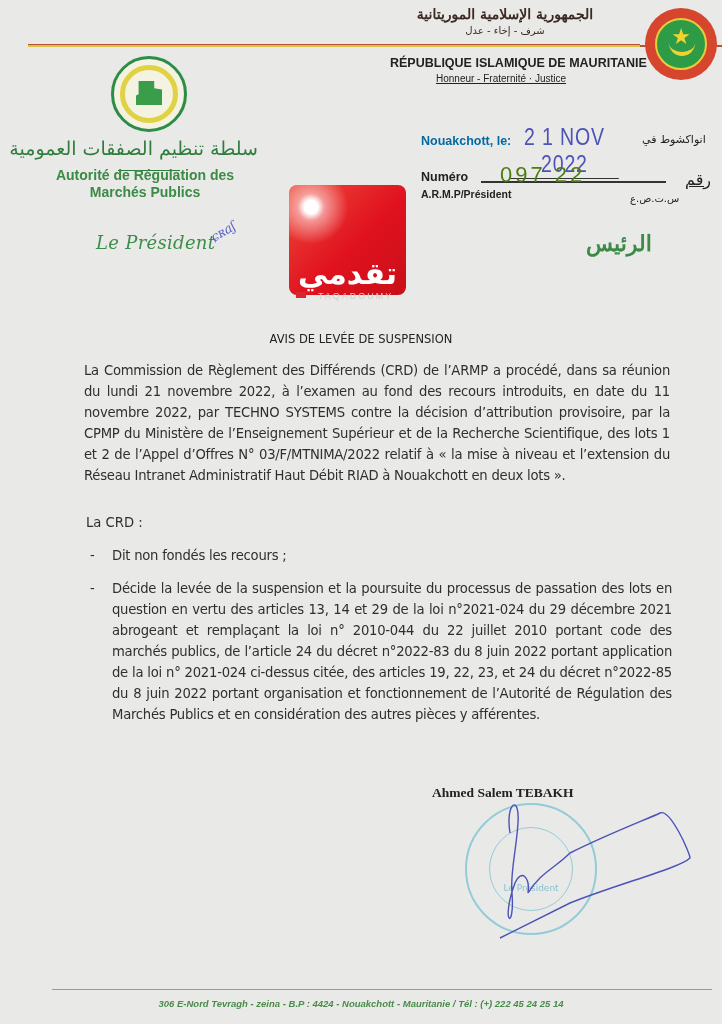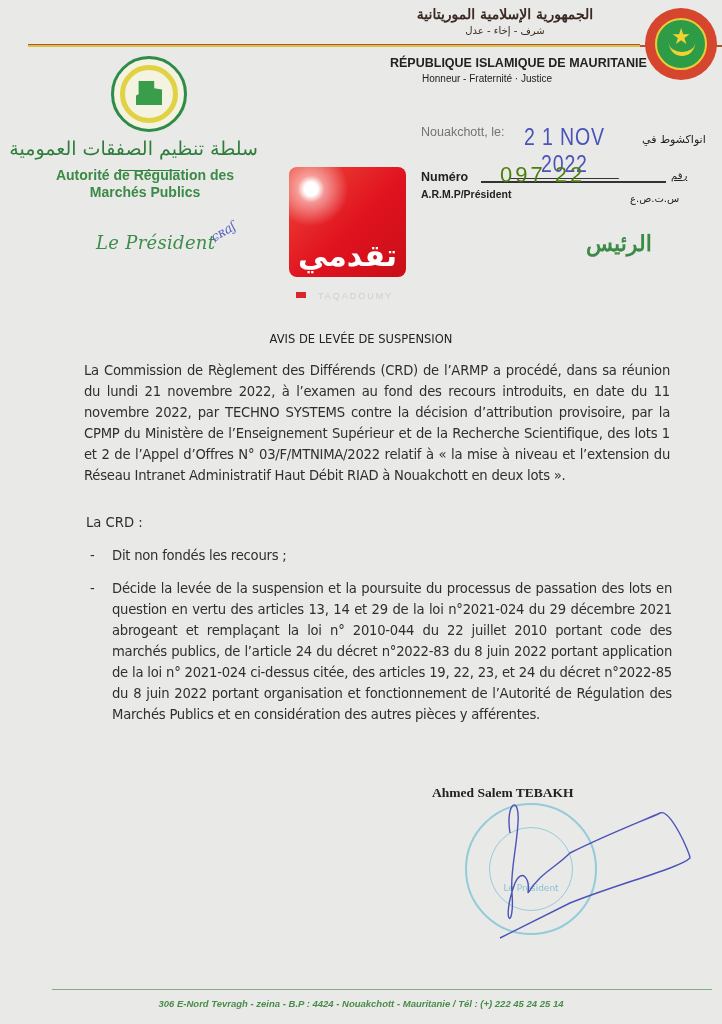--- a/index.html
+++ b/index.html
@@ -10,51 +10,51 @@
       color:#2b2b2b;
     }
     .abs { position:absolute; }
 
     
     .ar-title { left:390px; top:6px; width:230px; text-align:center; font-family:"DejaVu Serif", serif; font-weight:bold; font-size:14px; color:#3a2a22; direction:rtl; white-space:nowrap; }
     .ar-motto { left:440px; top:25px; width:130px; text-align:center; font-size:10px; color:#3a2a22; direction:rtl; }
     .header-rule { left:28px; top:44px; width:612px; height:3px; background:linear-gradient(#b3552a 0 50%, #d9c24a 50% 100%); }
     .header-rule2 { left:640px; top:45px; width:82px; height:2px; background:#b3552a; }
     .fr-title { left:390px; top:56px; width:230px; text-align:center; font-family:"Liberation Sans", sans-serif; font-weight:bold; font-size:12.5px; color:#222; white-space:nowrap; }
-    .fr-motto { left:372px; top:73px; width:230px; text-align:center; font-family:"Liberation Sans", sans-serif; font-size:10px; color:#222; }
+    .fr-motto { left:386px; top:73px; width:230px; text-align:center; font-family:"Liberation Sans", sans-serif; font-size:10px; color:#222;text-decoration:underline; }
 
     .national-seal { left:645px; top:8px; width:72px; height:72px; border-radius:50%; background:#d6462e; }
     .national-seal .inner { position:absolute; left:10px; top:10px; width:52px; height:52px; border-radius:50%; background:#2e9b47; border:2px solid #e9cc3a; box-sizing:border-box; }
     .national-seal .star { position:absolute; left:0; top:6px; width:100%; text-align:center; color:#f2d230; font-size:22px; line-height:22px; }
     .national-seal .crescent { position:absolute; left:12px; top:22px; width:26px; height:14px; border-bottom:4px solid #f2d230; border-radius:0 0 26px 26px; box-sizing:border-box; }
 
     
     .armp-seal { left:111px; top:56px; width:76px; height:76px; border-radius:50%; border:3px solid #2c8c48; background:#f4f2e0; box-sizing:border-box; }
     .armp-seal .ring { position:absolute; left:6px; top:6px; width:58px; height:58px; border-radius:50%; border:5px solid #e0d242; box-sizing:border-box; }
     .armp-seal .map { position:absolute; left:22px; top:22px; width:26px; height:24px; background:#3a9d4a; clip-path:polygon(10% 0,70% 0,70% 30%,100% 35%,100% 100%,0 100%,0 60%,10% 55%); }
     .armp-ar { left:38px; top:137px; width:220px; text-align:center; font-family:"DejaVu Serif", serif; font-size:19px; color:#2e7d3c; direction:rtl; white-space:nowrap; }
     .armp-rule { left:118px; top:170px; width:62px; height:1px; background:#2e7d3c; }
     .armp-fr { left:30px; top:167px; width:230px; text-align:center; font-family:"Liberation Sans", sans-serif; font-weight:bold; font-size:14px; line-height:17px; color:#3b8a46; }
     .le-president { left:96px; top:232px; font-family:"DejaVu Serif", serif; font-style:italic; font-size:18px; color:#3c8d4a; letter-spacing:0.3px; }
     .initials { left:210px; top:224px; font-family:"DejaVu Serif", serif; font-style:italic; font-size:13px; color:#5a5fc7; transform:rotate(-30deg); }
 
     
-    .nk-label { left:421px; top:125px; font-family:"Liberation Sans", sans-serif; font-weight:normal; font-size:12.5px; color:#737373; }
+    .nk-label { left:421px; top:134px; font-family:"Liberation Sans", sans-serif; font-weight:bold; font-size:12.5px; color:#0369a1; }
     .nk-value { left:510px; top:124px; width:128px; border-bottom:1.5px solid #333; text-align:center; font-family:"Liberation Sans", sans-serif; font-size:23px; color:#4b53b8; letter-spacing:1px; transform:scaleX(0.85); transform-origin:left; }
     .nk-ar { left:642px; top:133px; font-size:11px; color:#222; direction:rtl; }
     .num-label { left:421px; top:170px; font-family:"Liberation Sans", sans-serif; font-weight:bold; font-size:12.5px; color:#222; }
     .num-line { left:481px; top:181px; width:185px; height:1.5px; background:#333; }
     .num-value { left:500px; top:162px; font-family:"Liberation Sans", sans-serif; font-size:22px; color:#4d7c0f; letter-spacing:3px; }
-    .num-ar { left:671px; top:170px; font-size:10px; color:#222; direction:rtl;text-decoration:underline; }
+    .num-ar { left:685px; top:170px; font-size:16px; color:#222; direction:rtl;text-decoration:underline; }
     .num-sub { left:421px; top:188px; font-family:"Liberation Sans", sans-serif; font-weight:bold; font-size:10.5px; color:#222; }
     .num-sub-ar { left:630px; top:193px; font-size:10px; color:#222; direction:rtl; }
     .raiss { left:586px; top:230px; font-family:"DejaVu Serif", serif; font-weight:bold; font-size:22px; color:#3b8a46; direction:rtl; }
 
     
-    .watermark { left:289px; top:167px; width:117px; height:110px; border-radius:8px; background:linear-gradient(135deg,#f04a3a 0%,#e0121f 55%,#c80f18 100%); overflow:hidden; }
+    .watermark { left:289px; top:185px; width:117px; height:110px; border-radius:8px; background:linear-gradient(135deg,#f04a3a 0%,#e0121f 55%,#c80f18 100%); overflow:hidden; }
     .watermark .burst { position:absolute; left:-10px; top:-10px; width:80px; height:80px; background:radial-gradient(circle at 40% 40%, #fff 0 10%, rgba(255,255,255,0.5) 20%, rgba(255,255,255,0) 55%); }
     .watermark .wm-text { position:absolute; left:0; right:0; bottom:4px; text-align:center; font-family:"DejaVu Sans", sans-serif; font-weight:bold; font-size:30px; color:#fff; direction:rtl; }
     .wm-sub { left:318px; top:291px; font-family:"Liberation Sans", sans-serif; font-size:9px; letter-spacing:2px; color:#d0cfcf; }
     .wm-dots { left:296px; top:292px; width:10px; height:6px; background:#d8262d; }
 
     
     .doc-title { left:0; top:331px; width:722px; text-align:center; font-family:"DejaVu Sans", sans-serif; font-size:12.5px; color:#222; transform:scaleX(0.92); }
     .para { left:84px; top:360px; width:586px; font-size:13.2px; line-height:21px; text-align:justify; color:#2f2f2f; font-family:"DejaVu Sans", sans-serif; letter-spacing:-0.25px; }
     .crd-label { left:86px; top:515px; font-size:13.2px; color:#2f2f2f; }
     .bullet-list { left:86px; top:545px; width:586px; margin:0; padding:0; list-style:none; }

